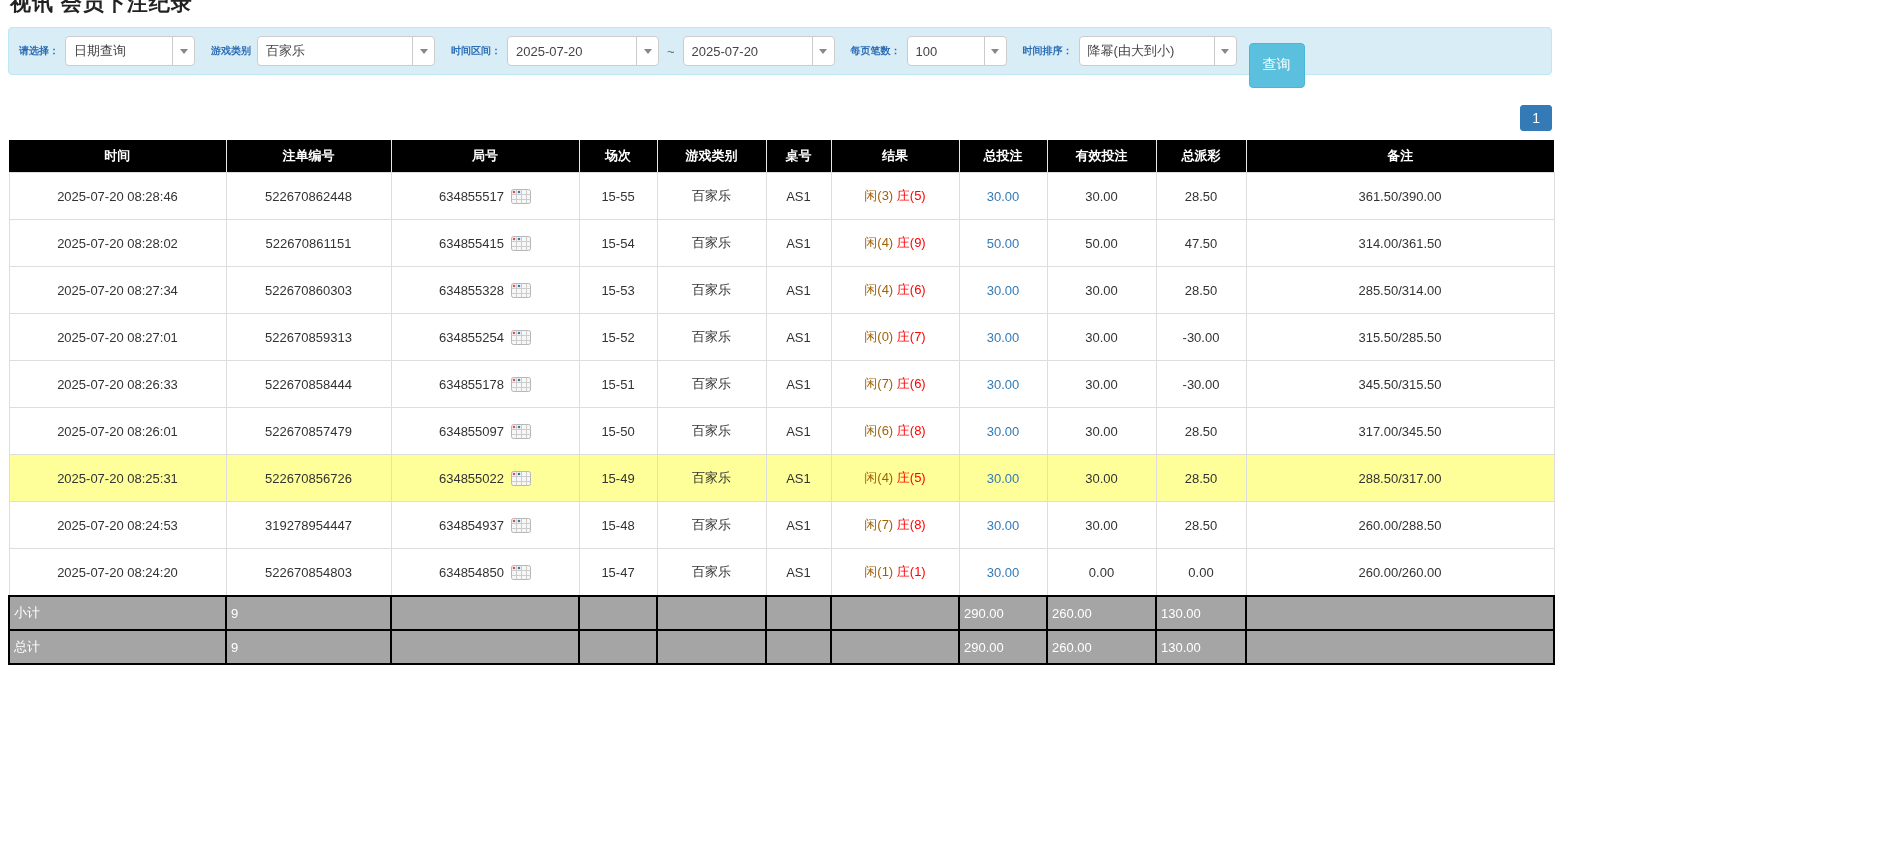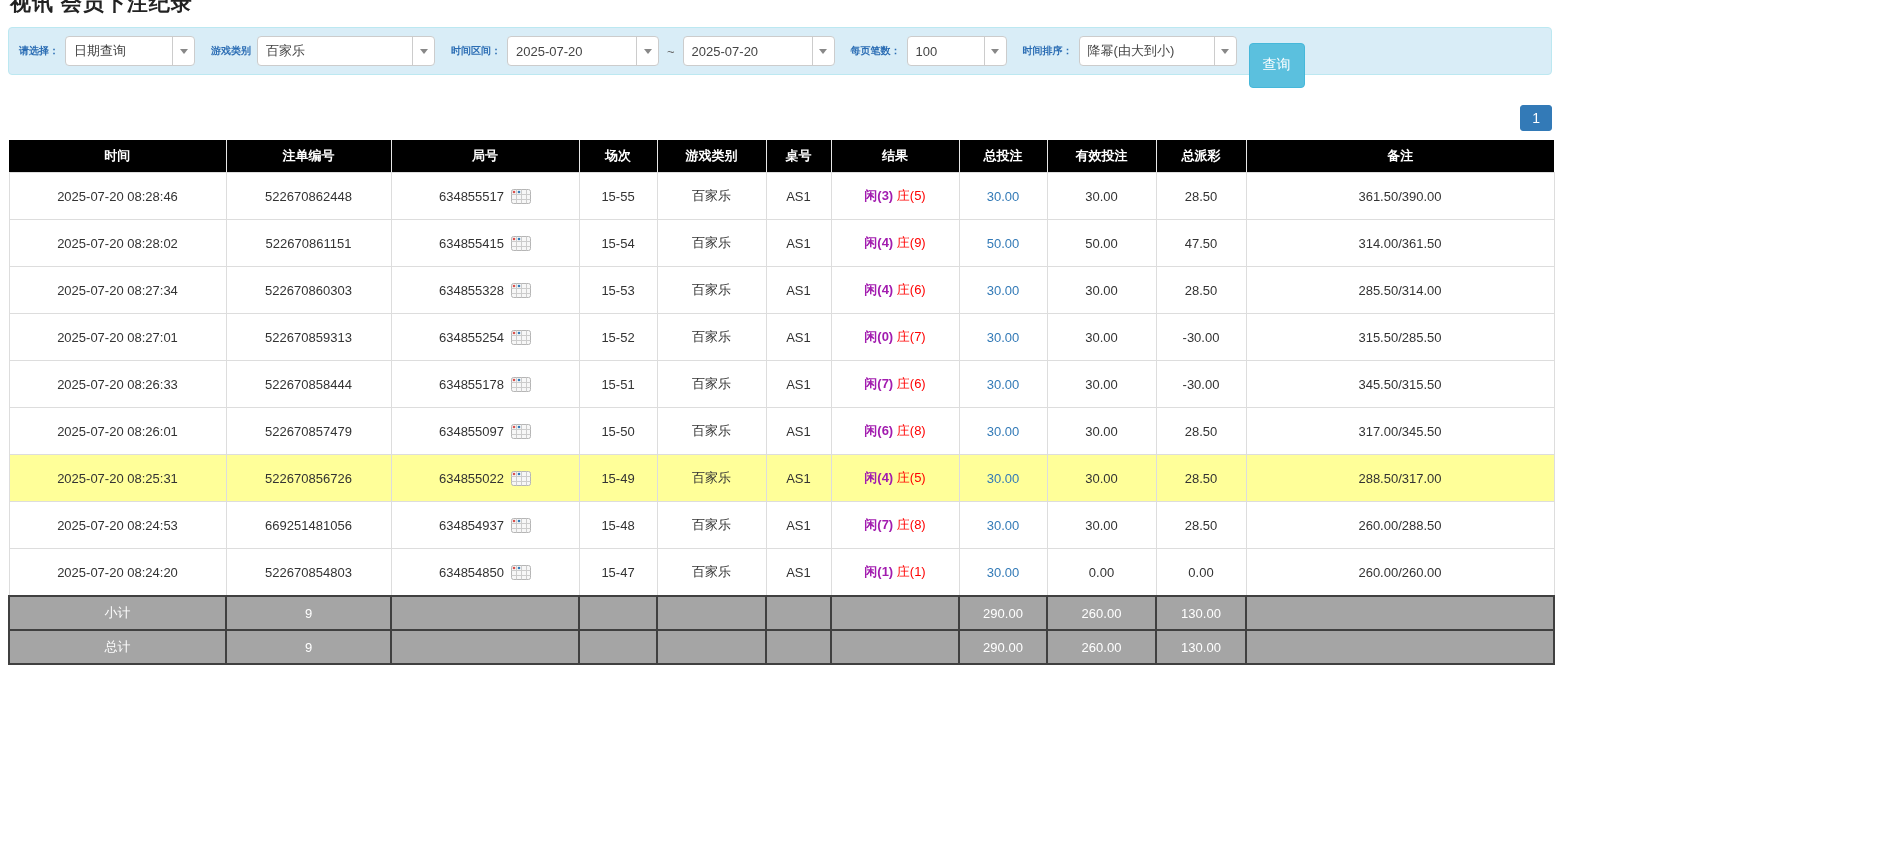--- a/index.html
+++ b/index.html
@@ -139,33 +139,32 @@
   table.records tbody td {
     border: 1px solid #ddd;
     text-align: center;
     padding: 14px 4px;
     color: #333;
     background: #fff;
     overflow: hidden;
     white-space: nowrap;
   }
   table.records tbody tr.hl td { background: #ffff99; }
-  .result-player { color: #a21caf; font-weight: bold; }
+  .result-player { color: #a16207; }
   .result-banker { color: #ff0000; }
   .bet-link { color: #337ab7; text-decoration: none; cursor: pointer; }
   .neg { color: #ff0000; }
   .round-cell { display: inline-flex; align-items: flex-start; gap: 7px; }
   .roadmap-icon { display: inline-flex; cursor: pointer; }
 
   
   table.records tfoot td {
     background: #a5a5a5;
     color: #fff;
-    border: 2px solid #404040;
-    text-align: center;
+    border: 2px solid #000000;
     padding: 7px 4px;
     white-space: nowrap;
   }
 </style>
 </head>
 <body>
 
 <div class="content">
 
   <h1 class="page-title">视讯 会员下注纪录</h1>
@@ -428,21 +427,21 @@
           <td>百家乐</td>
           <td>AS1</td>
           <td><span class="result-player">闲(4)</span> <span class="result-banker">庄(5)</span></td>
           <td><a class="bet-link">30.00</a></td>
           <td>30.00</td>
           <td>28.50</td>
           <td>288.50/317.00</td>
         </tr>
         <tr>
           <td>2025-07-20 08:24:53</td>
-          <td>669251481056</td>
+          <td>319278954447</td>
           <td><span class="round-cell">
               <span>634854937</span>
               <span class="roadmap-icon">
                 <svg width="20" height="15" viewBox="0 0 20 15">
                   <rect x="0.5" y="0.5" width="19" height="14" rx="2" fill="#f7f7f7" stroke="#b5b5b5"></rect>
                   <line x1="5.5" y1="0.5" x2="5.5" y2="14.5" stroke="#ccc"></line>
                   <line x1="10.5" y1="0.5" x2="10.5" y2="14.5" stroke="#ccc"></line>
                   <line x1="15.5" y1="0.5" x2="15.5" y2="14.5" stroke="#ccc"></line>
                   <line x1="0.5" y1="5.5" x2="19.5" y2="5.5" stroke="#ccc"></line>
                   <line x1="0.5" y1="10.5" x2="19.5" y2="10.5" stroke="#ccc"></line>

